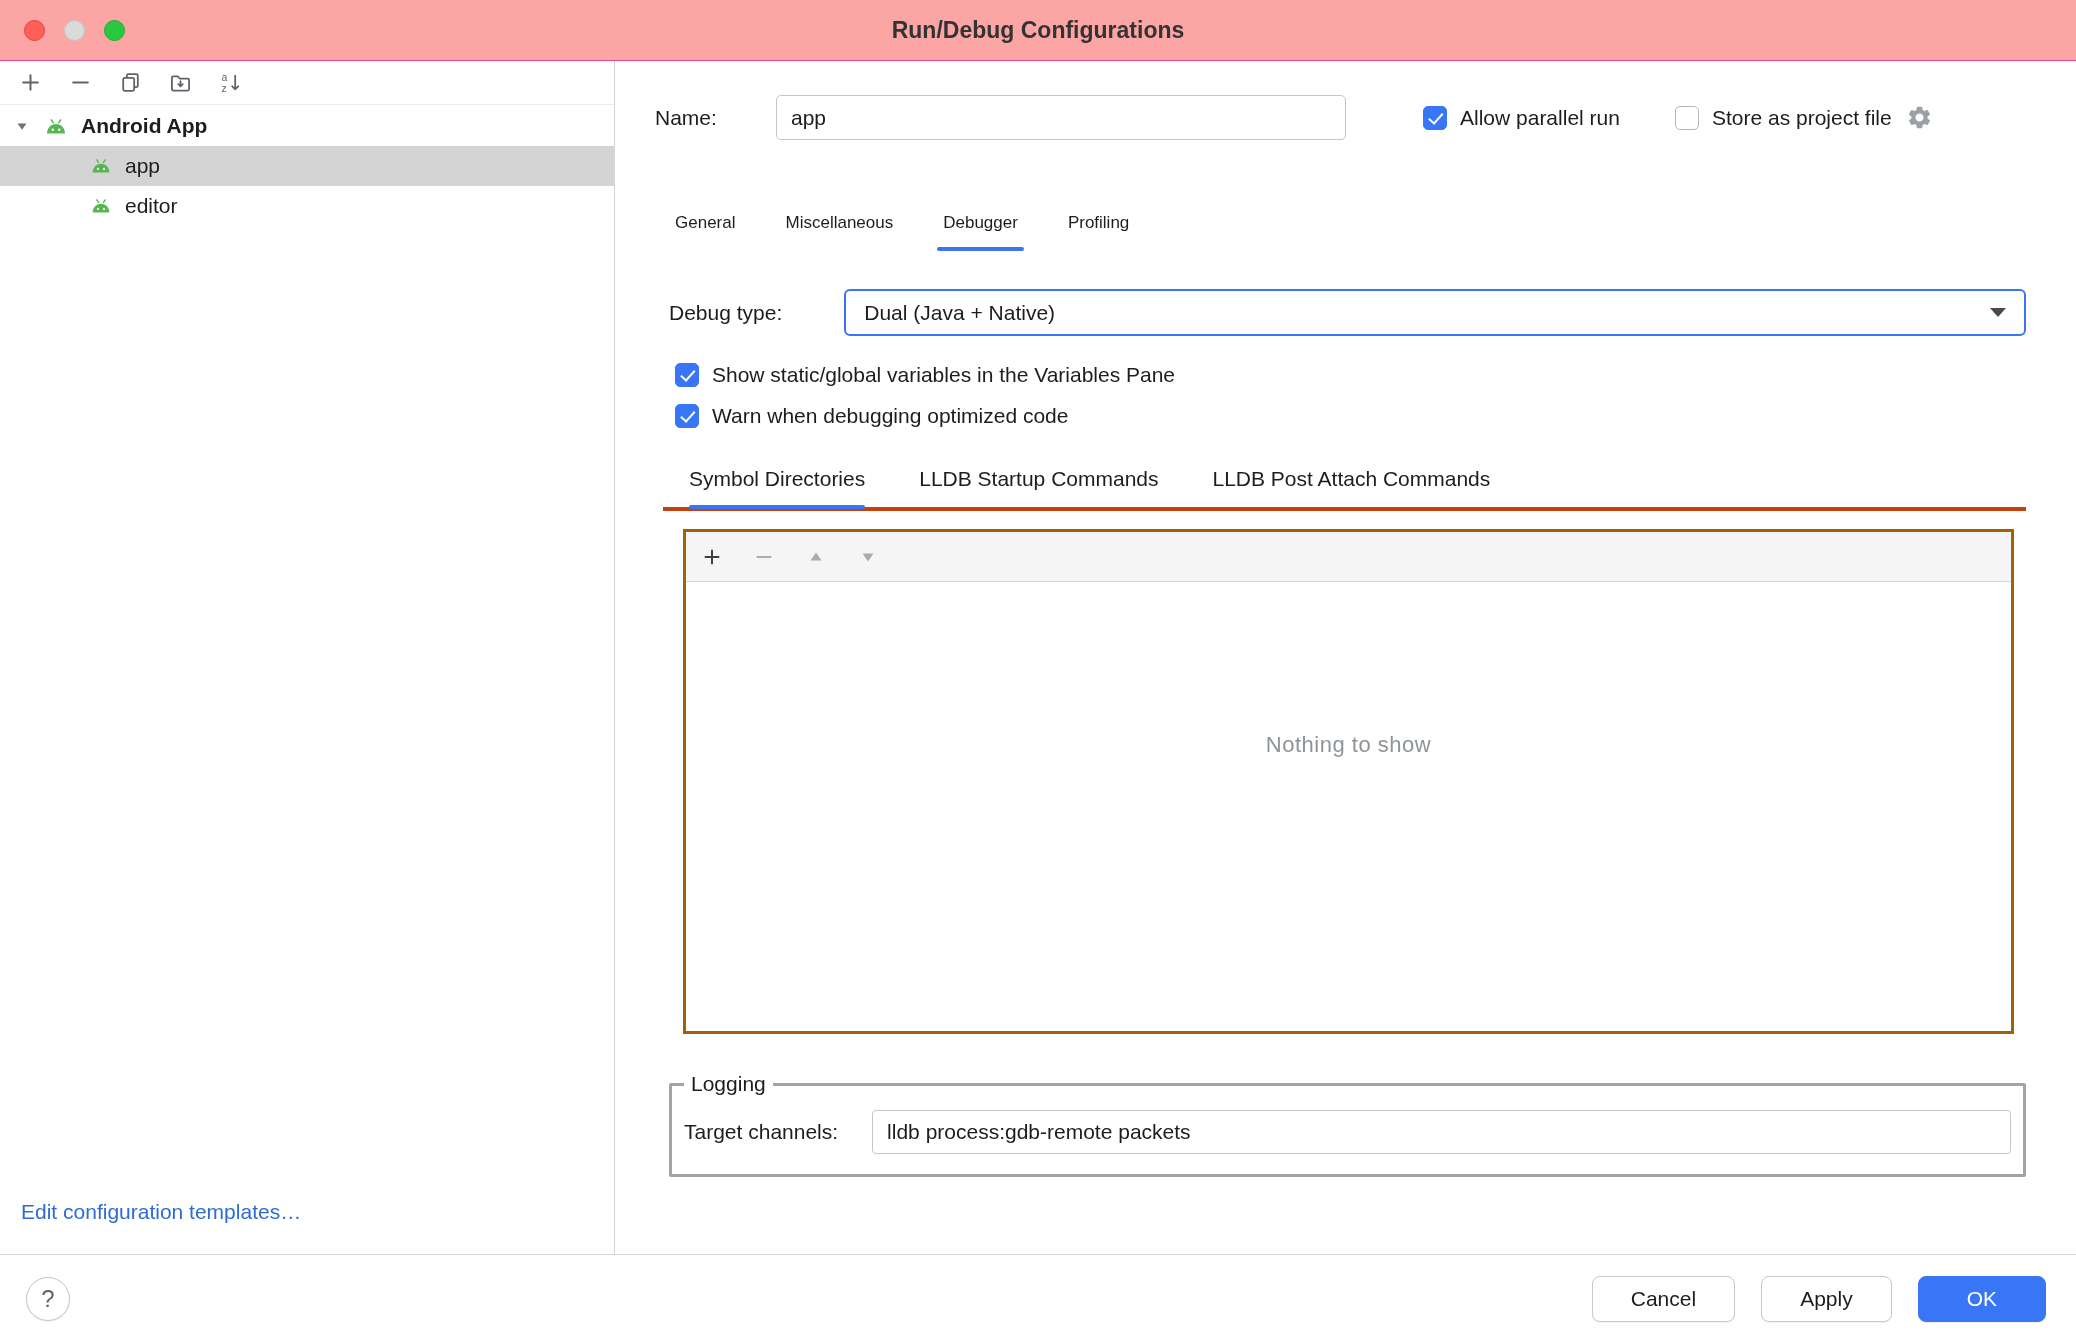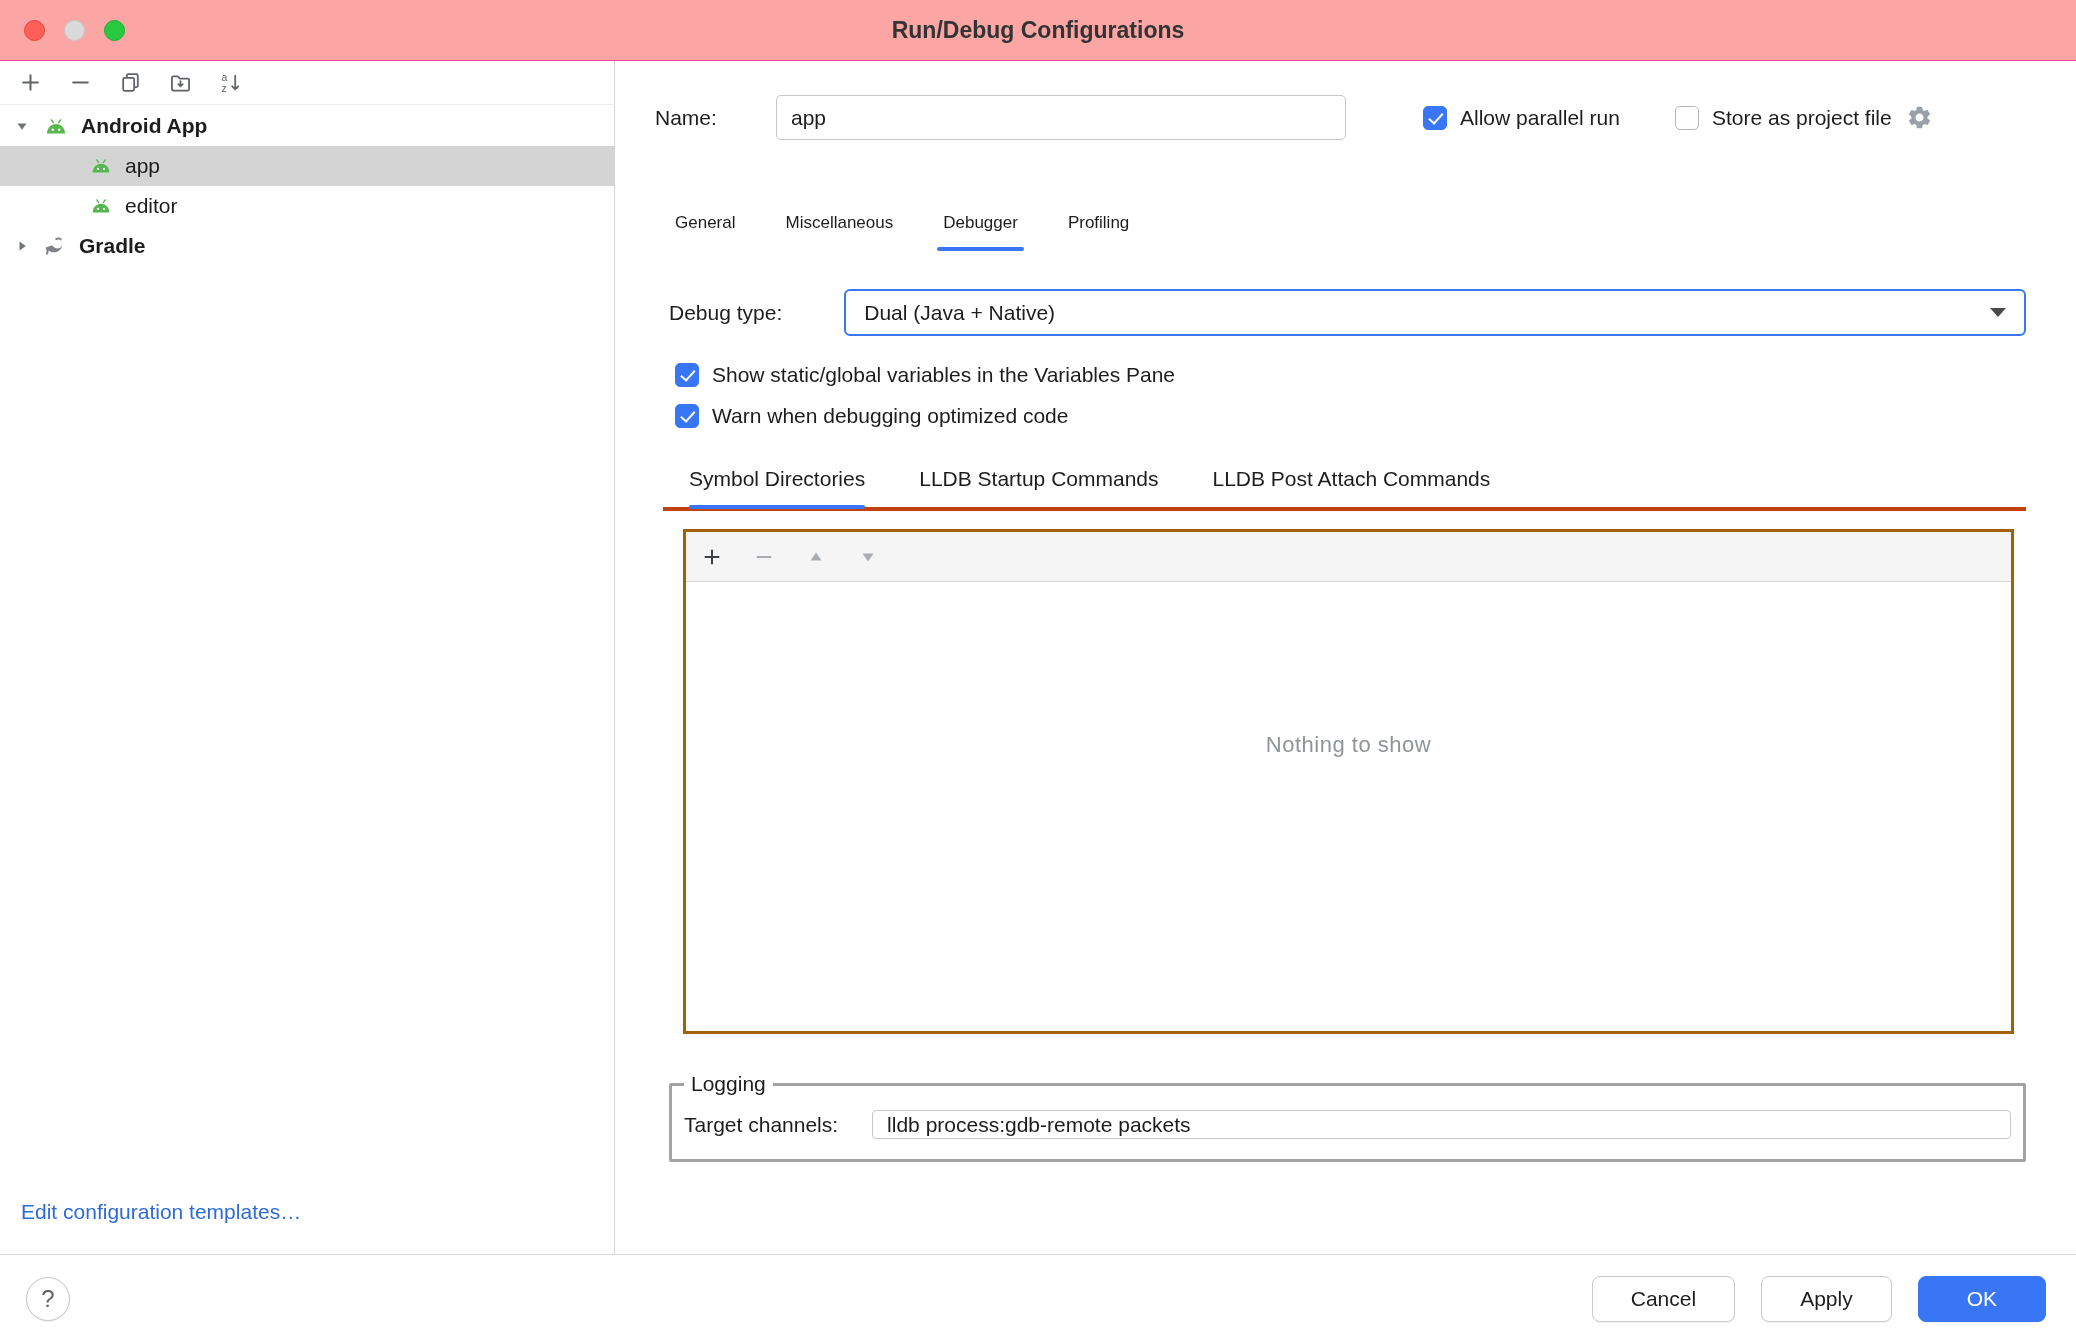--- a/index.html
+++ b/index.html
@@ -77,21 +77,21 @@
   .ltbtn { width:36px; height:34px; display:flex; align-items:center; justify-content:center; background:none; border:none; }
   .ltbtn.strong { color:#3c3f43; }
   .ltbtn.dim { color:#a9adb1; }
   .list-body { flex:1; }
   .nothing { margin-top:150px; text-align:center; font-size:22px; color:var(--muted_text,#8f9499); letter-spacing:0.5px; }
 
   fieldset.logging { margin:38px 0 0 14px; border:3px solid #a3a3a3; border-radius:2px; padding:10px 12px 20px 10px; }
   fieldset.logging legend { font-size:21px; padding:0 7px; margin-left:2px; }
   .log-row { display:flex; align-items:center; margin-top:4px; }
   .log-lbl { margin-left:2px; margin-right:34px; white-space:nowrap; }
-  .log-input { flex:1; height:29px; border-radius:4px; }
+  .log-input { flex:1; height:44px; border-radius:4px; }
 
   
   .footer { height:88px; flex:0 0 88px; border-top:1px solid #d6d6d6; display:flex; align-items:center; padding:0 30px 0 26px; background:#fff; }
   .help-btn { width:44px; height:44px; border-radius:50%; border:1px solid #c4c4c4; background:#fff; color:#5f6368;
               font-size:24px; display:flex; align-items:center; justify-content:center; box-shadow:0 1px 1px rgba(0,0,0,0.06); }
   .footer-btns { margin-left:auto; display:flex; gap:26px; align-items:center; }
   .btn { height:46px; padding:0 38px; font-size:21px; font-family:"Liberation Sans", sans-serif;
          background:#fff; border:1px solid #c9c9c9; border-radius:8px; color:#1d1d1f; box-shadow:0 1px 1px rgba(0,0,0,0.05); }
   .btn.primary { background:var(--accent,#3876f6); border-color:var(--accent,#3876f6); color:#fff; padding:0 48px; }
 
@@ -192,33 +192,20 @@
             <svg width="26" height="16" viewBox="0 0 24 14" style="color:var(--android,#57b64e)">
                 <path fill="currentColor" d="M4.3 13C4.3 8.5 7.7 4.9 12 4.9s7.7 3.6 7.7 8.1z"></path>
                 <path stroke="currentColor" stroke-width="1.3" stroke-linecap="round" d="M8.1 1.4l1.6 2.3M15.9 1.4l-1.6 2.3"></path>
                 <circle fill="#fff" cx="9.2" cy="9.7" r="1.05"></circle>
                 <circle fill="#fff" cx="14.8" cy="9.7" r="1.05"></circle>
               </svg>
           </span>
           <span class="tlabel">editor</span>
         </div>
 
-        <div class="tree-row bold">
-          <span class="chev">
-            <svg width="14" height="14" viewBox="0 0 14 14">
-                <path fill="#6f7479" d="M4.5 2.5v9L10.8 7z"></path>
-              </svg>
-          </span>
-          <span class="ticon">
-            <svg width="26" height="26" viewBox="0 0 24 24" style="color:var(--gradle,#7d8288)">
-                <path fill="currentColor" d="M19 5.9c-1.9-1.9-4.8-2.2-7-.9l.9 1.6c1.6-.9 3.6-.6 4.8.7 1.5 1.5 1.4 4-.2 5.6-2.4 2.4-5.8 1-7.1-.5-.6-.7-1.5-1-2.3-.7l-4 1.5c-.5.2-.7.7-.5 1.2.9 2.1.6 3.7-.1 5.4h1.9c.5-1.1.7-2.3.6-3.6 3 2.2 7.5 2.4 10.4-.5 2.7-2.7 3.3-7.1.6-9.8z"></path>
-              </svg>
-          </span>
-          <span class="tlabel">Gradle</span>
-        </div>
       </div>
 
       <div class="edit-link">Edit configuration templates…</div>
     </aside>
 
     <section class="content">
 
       <div class="name-row">
         <span class="lbl name-lbl">Name:</span>
         <input class="text-input name-input" type="text" value="app" style="">

